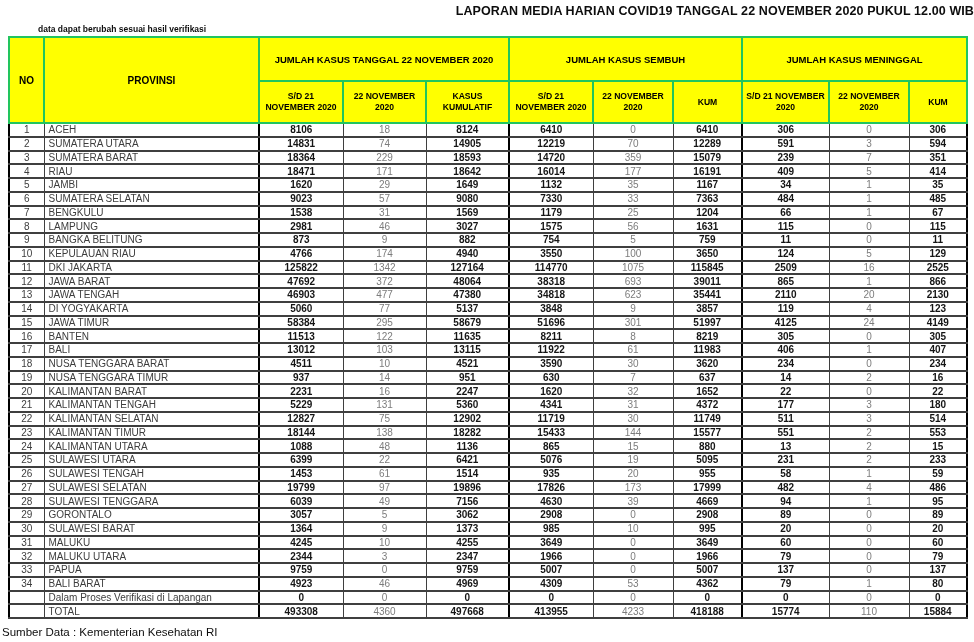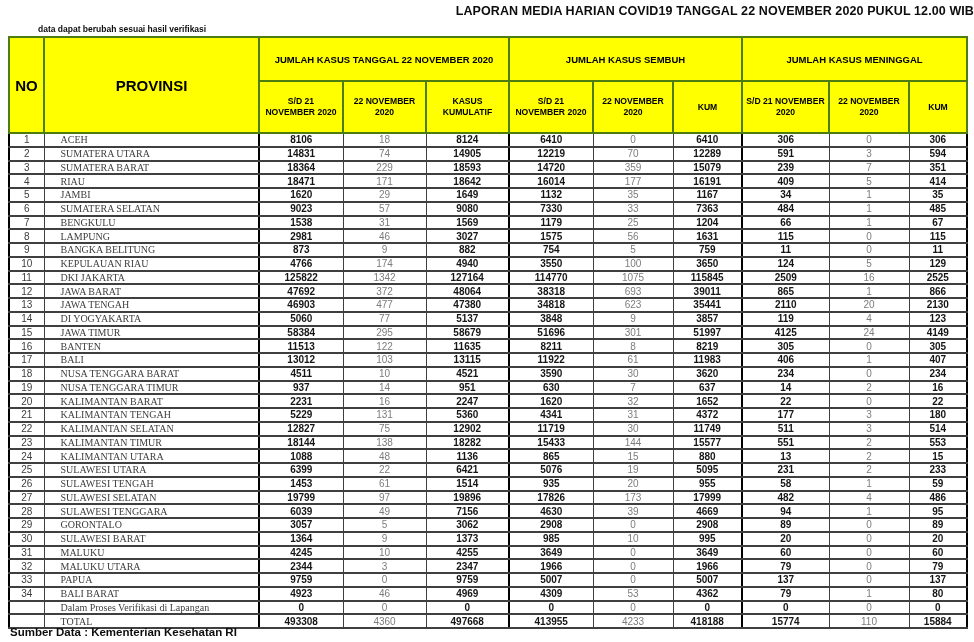--- a/index.html
+++ b/index.html
@@ -27,51 +27,51 @@
   table.report {
     position: absolute; top: 36px; left: 8px;
     width: 958px;
     border-collapse: collapse;
     table-layout: fixed;
     border: 2.5px solid #000;
   }
 
   thead th {
     background: #FFFF00;
-    border: 2px solid #4d7c0f;
+    border: 2px solid #22c55e;
     font-weight: bold;
     vertical-align: middle;
     color: #000;
     padding: 1px 2px;
   }
   thead tr.group-row { height: 44px; }
-  thead tr.sub-row   { height: 52px; }
+  thead tr.sub-row   { height: 42px; }
   thead th.group-head { font-size: 9.5px; }
   thead th.sub-head   { font-size: 8.6px; line-height: 1.25; }
-  thead th.no-head, thead th.prov-head { font-size: 15px; }
+  thead th.no-head, thead th.prov-head { font-size: 10px; }
 
   tbody tr { height: 13.75px; }
   tbody td {
     border: 1.5px solid #3f3f3f;
     border-top-width: 2px; border-bottom-width: 2px;
     font-size: 10px; line-height: 11px;
     padding: 0 2px;
     vertical-align: middle;
     white-space: nowrap; overflow: hidden;
     background: #ffffff;
   }
   tbody td.group-start { border-left: 2px solid #000; }
   td.c-no   { text-align: center; color: #3d3d3d; }
-  td.c-prov { text-align: left; padding-left: 16px; color: #3d3d3d; font-family: Liberation Serif, serif; }
+  td.c-prov { text-align: left; padding-left: 4px; color: #3d3d3d; }
   td.v-bold { text-align: center; font-weight: bold; color: #151515; }
   td.v-gray { text-align: center; color: #7c7c7c; }
 
   .source-note {
-    position: absolute; left: 10px; top: 626px;
-    font-weight: bold; font-size: 11.5px; color: #0d0d0d;
+    position: absolute; left: 2px; top: 626px;
+    font-weight: normal; font-size: 11.5px; color: #0d0d0d;
   }
 </style>
 </head>
 <body>
 
 <div class="page">
 
   <div class="title">LAPORAN MEDIA HARIAN COVID19 TANGGAL 22 NOVEMBER 2020 PUKUL 12.00 WIB</div>
   <div class="subtitle">data dapat berubah sesuai hasil verifikasi</div>
 

